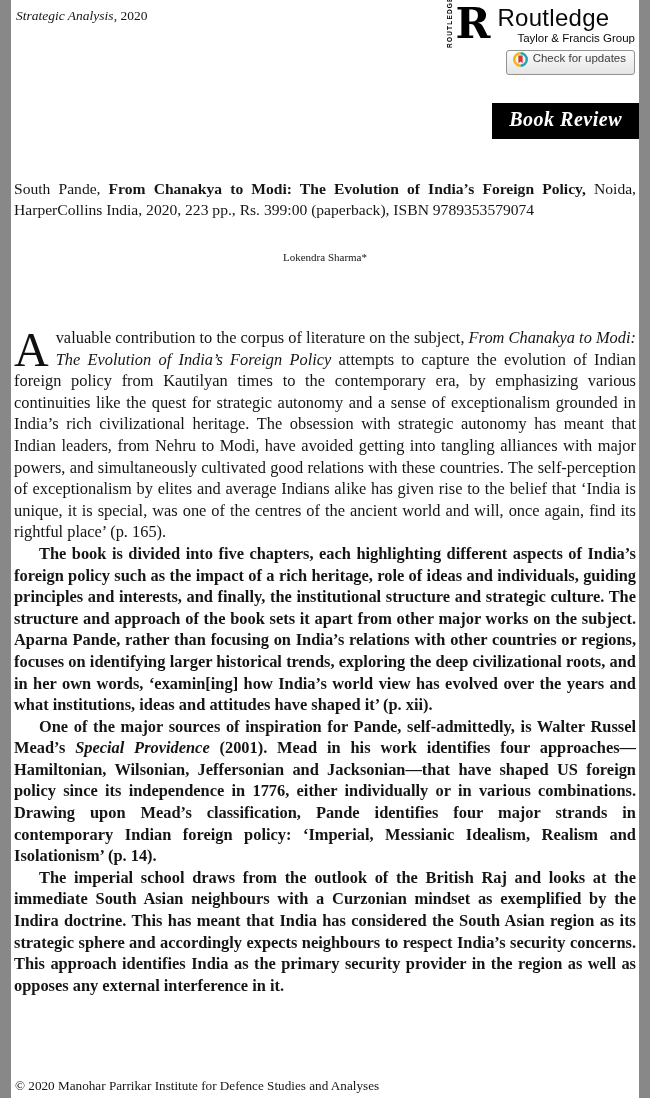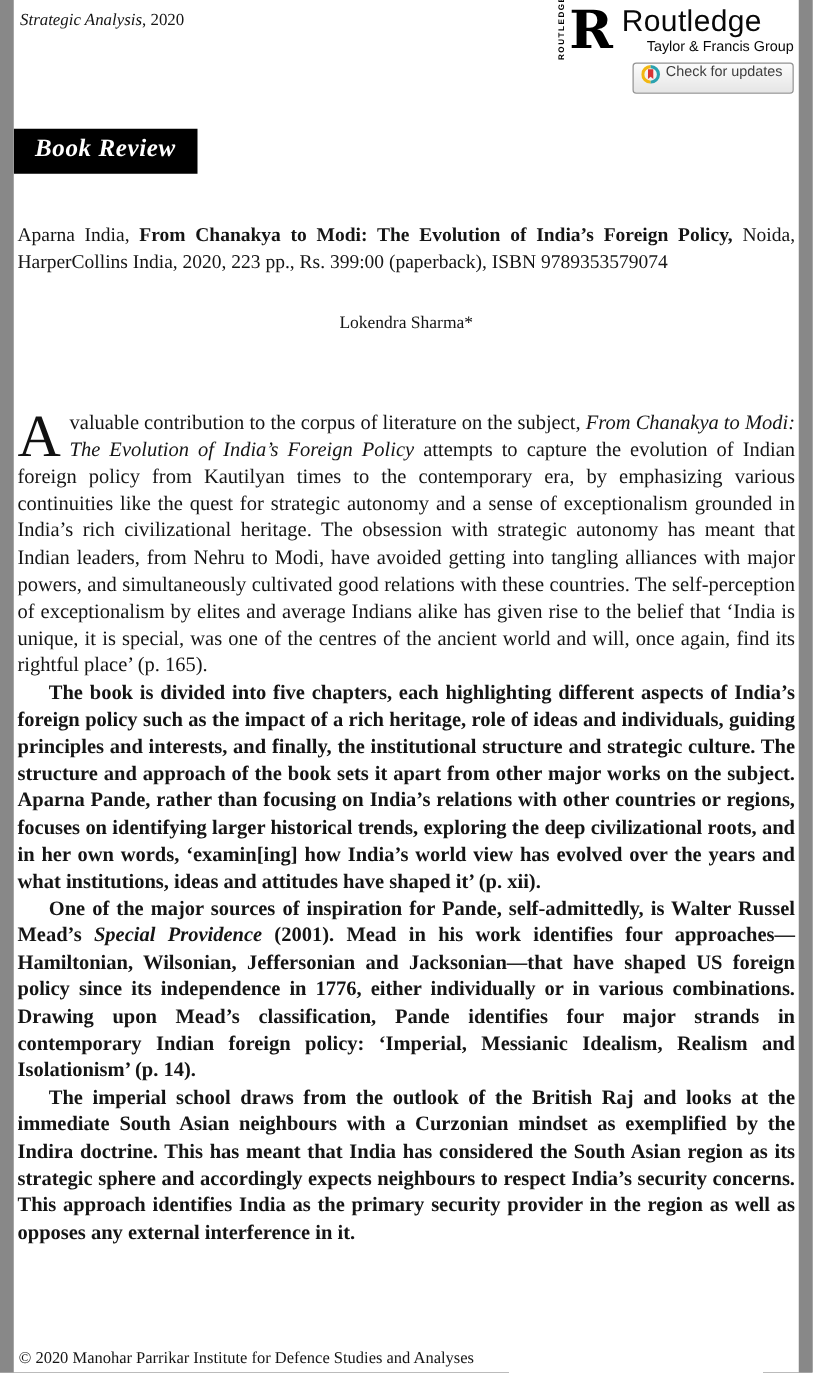--- a/index.html
+++ b/index.html
@@ -29,32 +29,32 @@
   
   .check-btn {
     position:absolute; top:50px; right:4px; height:21px;
     display:flex; align-items:flex-start; gap:5px; padding:1px 8px 1px 6px;
     background:linear-gradient(#fcfcfc,#e5e5e5);
     border:1px solid #929292; border-radius:3px;
     font-family:"Liberation Sans", sans-serif; font-size:11.5px; color:#3d3d3d;
     cursor:pointer;
   }
   
-  .banner-wrap { position:absolute; top:103px; left:0; width:100%; display:flex; justify-content:flex-start; }
+  .banner-wrap { position:absolute; top:103px; left:0; width:100%; display:flex; justify-content:flex-end; }
   .banner {
     background:#000; color:#fff; font-style:italic; font-weight:bold;
     font-size:20px; padding:5px 17px 8px 17px; letter-spacing:0.5px;
   }
   
   .citation {
     position:absolute; top:179px; left:3px; right:3px;
     font-size:15.6px; line-height:20.6px; text-align:justify;
   }
   
-  .author { position:absolute; top:251px; left:0; width:100%; text-align:center; font-size:14px; }
+  .author { position:absolute; top:251px; left:0; width:100%; text-align:center; font-size:11px; }
   
   .bodytext {
     position:absolute; top:327px; left:3px; right:3px;
     font-size:16.4px; line-height:21.6px; text-align:justify;
   }
   .bodytext p { margin:0; }
   .bodytext p.indented { text-indent:25px;font-weight:bold; }
   .dropcap {
     float:left; font-size:48px; line-height:37px; padding:4px 7px 0 0; color:#111;
   }
@@ -91,21 +91,21 @@
         <path d="M8.6 5.5 h6.8 v12.5 l-3.4 -3 l-3.4 3 z" fill="#d93535"></path>
       </svg>
     </span>
     <span>Check for updates</span>
   </div>
 
   <div class="banner-wrap">
     <div class="banner">Book Review</div>
   </div>
 
-  <div class="citation"><span>Aparna India, </span><span class="seg-bold">From Chanakya to Modi: The Evolution of India’s Foreign Policy,</span><span> Noida, HarperCollins India, 2020, 223 pp., Rs. 399:00 (paperback), ISBN 9789353579074</span></div>
+  <div class="citation"><span>South Pande, </span><span class="seg-bold">From Chanakya to Modi: The Evolution of India’s Foreign Policy,</span><span> Noida, HarperCollins India, 2020, 223 pp., Rs. 399:00 (paperback), ISBN 9789353579074</span></div>
 
   <div class="author">Lokendra Sharma*</div>
 
   <div class="bodytext">
     <p><span class="dropcap">A</span><span><span>valuable contribution to the corpus of literature on the subject, </span><span class="seg-italic">From Chanakya to Modi: The Evolution of India’s Foreign Policy</span><span> attempts to capture the evolution of Indian foreign policy from Kautilyan times to the contemporary era, by emphasizing various continuities like the quest for strategic autonomy and a sense of exceptionalism grounded in India’s rich civilizational heritage. The obsession with strategic autonomy has meant that Indian leaders, from Nehru to Modi, have avoided getting into tangling alliances with major powers, and simultaneously cultivated good relations with these countries. The self-perception of exceptionalism by elites and average Indians alike has given rise to the belief that ‘India is unique, it is special, was one of the centres of the ancient world and will, once again, find its rightful place’ (p. 165).</span></span></p>
     <p class="indented"><span>The book is divided into five chapters, each highlighting different aspects of India’s foreign policy such as the impact of a rich heritage, role of ideas and individuals, guiding principles and interests, and finally, the institutional structure and strategic culture. The structure and approach of the book sets it apart from other major works on the subject. Aparna Pande, rather than focusing on India’s relations with other countries or regions, focuses on identifying larger historical trends, exploring the deep civilizational roots, and in her own words, ‘examin[ing] how India’s world view has evolved over the years and what institutions, ideas and attitudes have shaped it’ (p. xii).</span></p>
     <p class="indented"><span>One of the major sources of inspiration for Pande, self-admittedly, is Walter Russel Mead’s </span><span class="seg-italic">Special Providence</span><span> (2001). Mead in his work identifies four approaches—Hamiltonian, Wilsonian, Jeffersonian and Jacksonian—that have shaped US foreign policy since its independence in 1776, either individually or in various combinations. Drawing upon Mead’s classification, Pande identifies four major strands in contemporary Indian foreign policy: ‘Imperial, Messianic Idealism, Realism and Isolationism’ (p. 14).</span></p>
     <p class="indented"><span>The imperial school draws from the outlook of the British Raj and looks at the immediate South Asian neighbours with a Curzonian mindset as exemplified by the Indira doctrine. This has meant that India has considered the South Asian region as its strategic sphere and accordingly expects neighbours to respect India’s security concerns. This approach identifies India as the primary security provider in the region as well as opposes any external interference in it.</span></p>
   </div>
 

